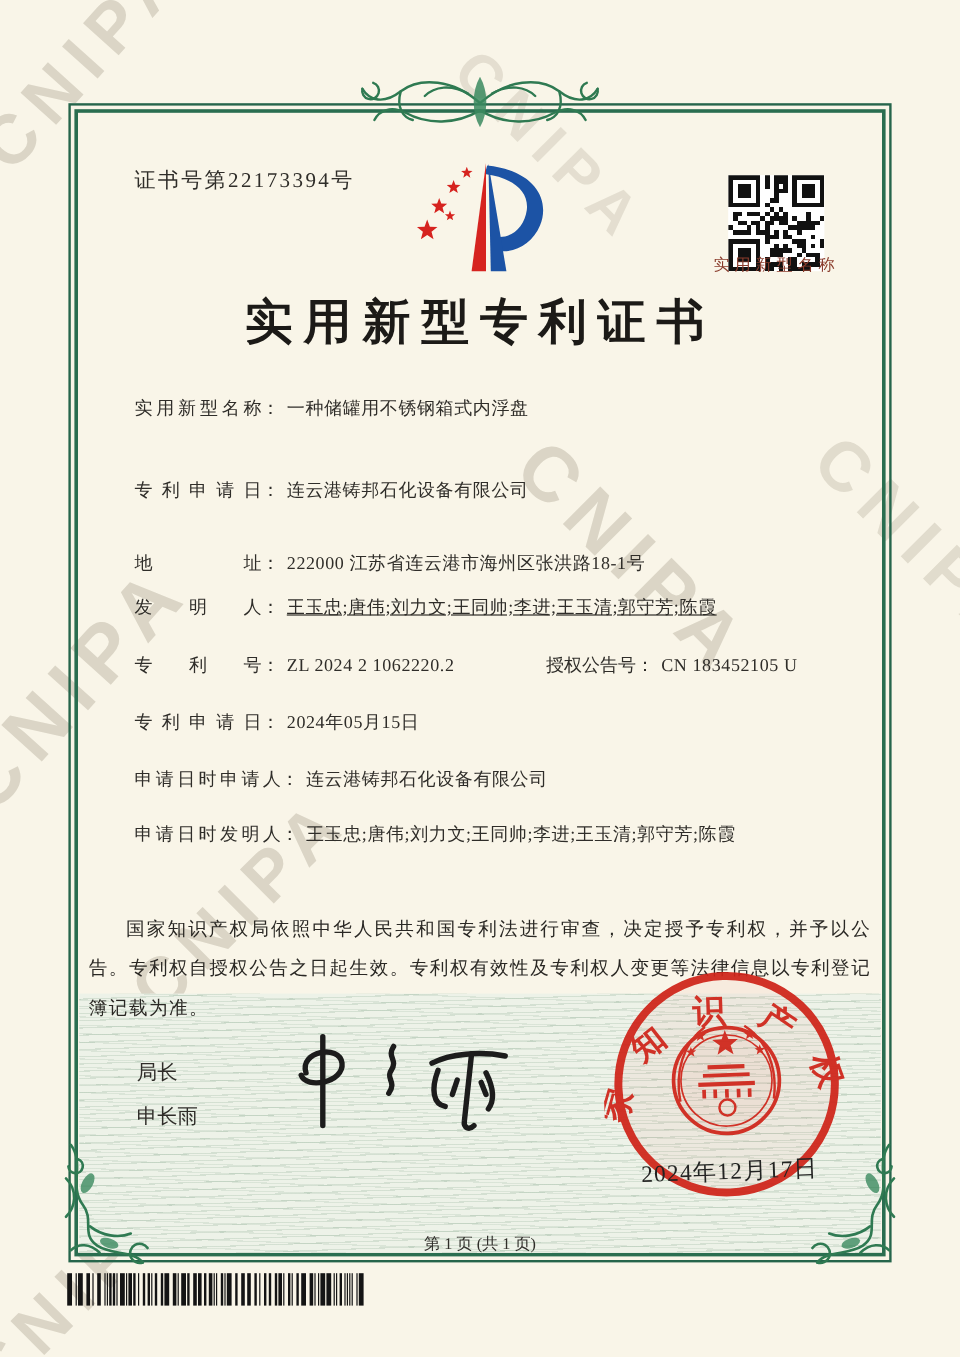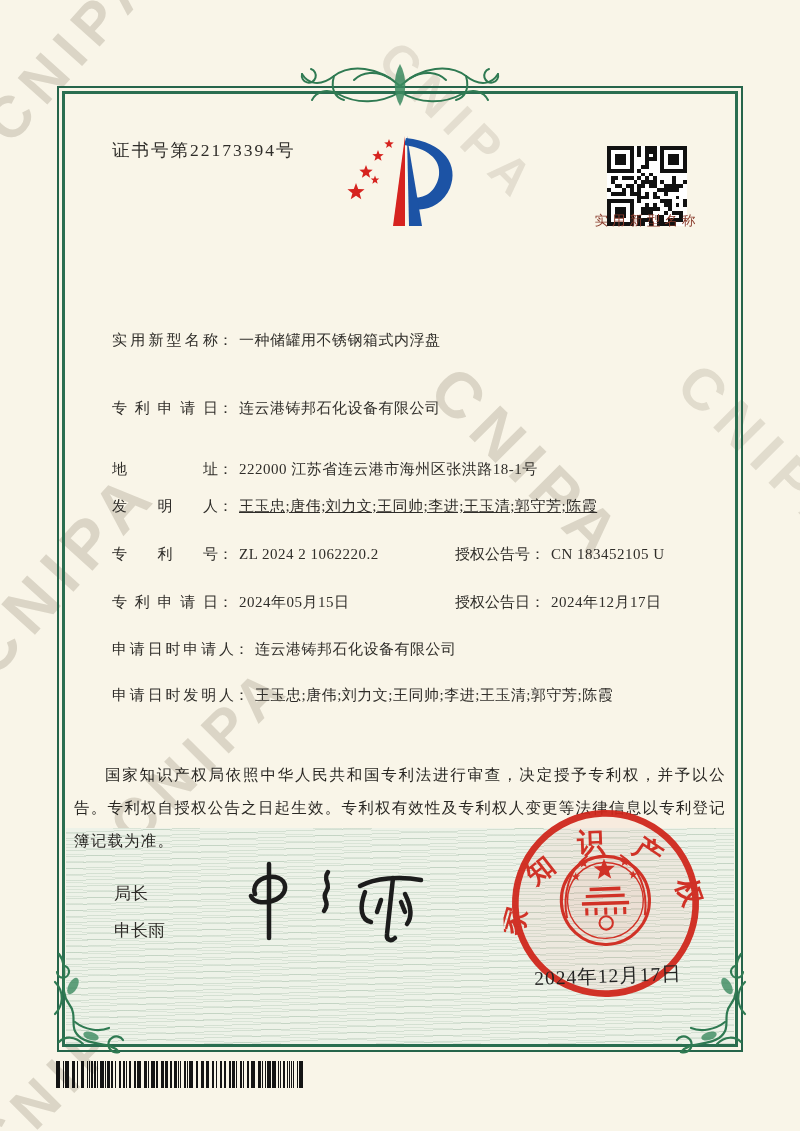--- a/index.html
+++ b/index.html
@@ -262,20 +262,21 @@
       <rect x="9" y="20" width="1" height="1" fill="#111"></rect>
       <rect x="11" y="20" width="1" height="1" fill="#111"></rect>
       <rect x="13" y="20" width="1" height="1" fill="#111"></rect>
       <rect x="14" y="20" width="1" height="1" fill="#111"></rect>
       <rect x="15" y="20" width="1" height="1" fill="#111"></rect>
       <rect x="16" y="20" width="1" height="1" fill="#111"></rect>
       <rect x="17" y="20" width="1" height="1" fill="#111"></rect>
     </svg>
   <div class="qr-caption">实用新型名称</div>
 
+  <div class="title">实用新型专利证书</div>
 
   <div class="row" style="top:331px;">
     <span class="lbl">实用新型名称</span><span class="colon">：</span><span class="val">一种储罐用不锈钢箱式内浮盘</span>
   </div>
   <div class="row" style="top:399px;">
     <span class="lbl">专利申请日</span><span class="colon">：</span><span class="val">连云港铸邦石化设备有限公司</span>
   </div>
   <div class="row" style="top:460px;">
     <span class="lbl">地址</span><span class="colon">：</span><span class="val">222000 江苏省连云港市海州区张洪路18-1号</span>
   </div>
@@ -283,23 +284,20 @@
     <span class="lbl">发明人</span><span class="colon">：</span><span class="val">王玉忠;唐伟;刘力文;王同帅;李进;王玉清;郭守芳;陈霞</span>
   </div>
   <div class="row" style="top:545px; width:576px;">
     <span class="lbl">专利号</span><span class="colon">：</span><span class="val">ZL 2024 2 1062220.2</span>
     <span class="col2">
       <span>授权公告号</span><span class="colon">：</span><span class="val">CN 183452105 U</span>
     </span>
   </div>
   <div class="row" style="top:593px; width:576px;">
     <span class="lbl">专利申请日</span><span class="colon">：</span><span class="val">2024年05月15日</span>
-    <span class="col2">
-      <span>授权公告日</span><span class="colon">：</span><span class="val">2024年12月17日</span>
-    </span>
   </div>
   <div class="row" style="top:640px;">
     <span class="lbl-wide">申请日时申请人</span><span class="colon">：</span><span class="val">连云港铸邦石化设备有限公司</span>
   </div>
   <div class="row" style="top:686px;">
     <span class="lbl-wide">申请日时发明人</span><span class="colon">：</span><span class="val">王玉忠;唐伟;刘力文;王同帅;李进;王玉清;郭守芳;陈霞</span>
   </div>
 
   <div class="statement">国家知识产权局依照中华人民共和国专利法进行审查，决定授予专利权，并予以公告。专利权自授权公告之日起生效。专利权有效性及专利权人变更等法律信息以专利登记簿记载为准。</div>
 
@@ -347,20 +345,21 @@
         <rect x="108" y="99" width="3" height="7"></rect>
         <rect x="117" y="99" width="3" height="7"></rect>
       </g>
       <circle cx="100" cy="114" r="6.5" stroke-width="2"></circle>
       <path d="M62,108 C58,84 66,60 84,48" stroke-width="2"></path>
       <path d="M138,108 C142,84 134,60 116,48" stroke-width="2"></path>
     </g>
     <text x="100" y="172" text-anchor="middle" font-size="19" fill="#141414" letter-spacing="1" font-family="Liberation Serif, DejaVu Serif, serif">2024年12月17日</text>
   </svg>
 
+  <div class="footer">第 1 页 (共 1 页)</div>
 
   <div class="barcode" id="barcode">
       <div class="bar" style="width: 4px;"></div>
       <div class="gap" style="width: 3px;"></div>
       <div class="bar" style="width: 1px;"></div>
       <div class="gap" style="width: 1px;"></div>
       <div class="bar" style="width: 4px;"></div>
       <div class="gap" style="width: 3px;"></div>
       <div class="bar" style="width: 3px;"></div>
       <div class="gap" style="width: 2px;"></div>

